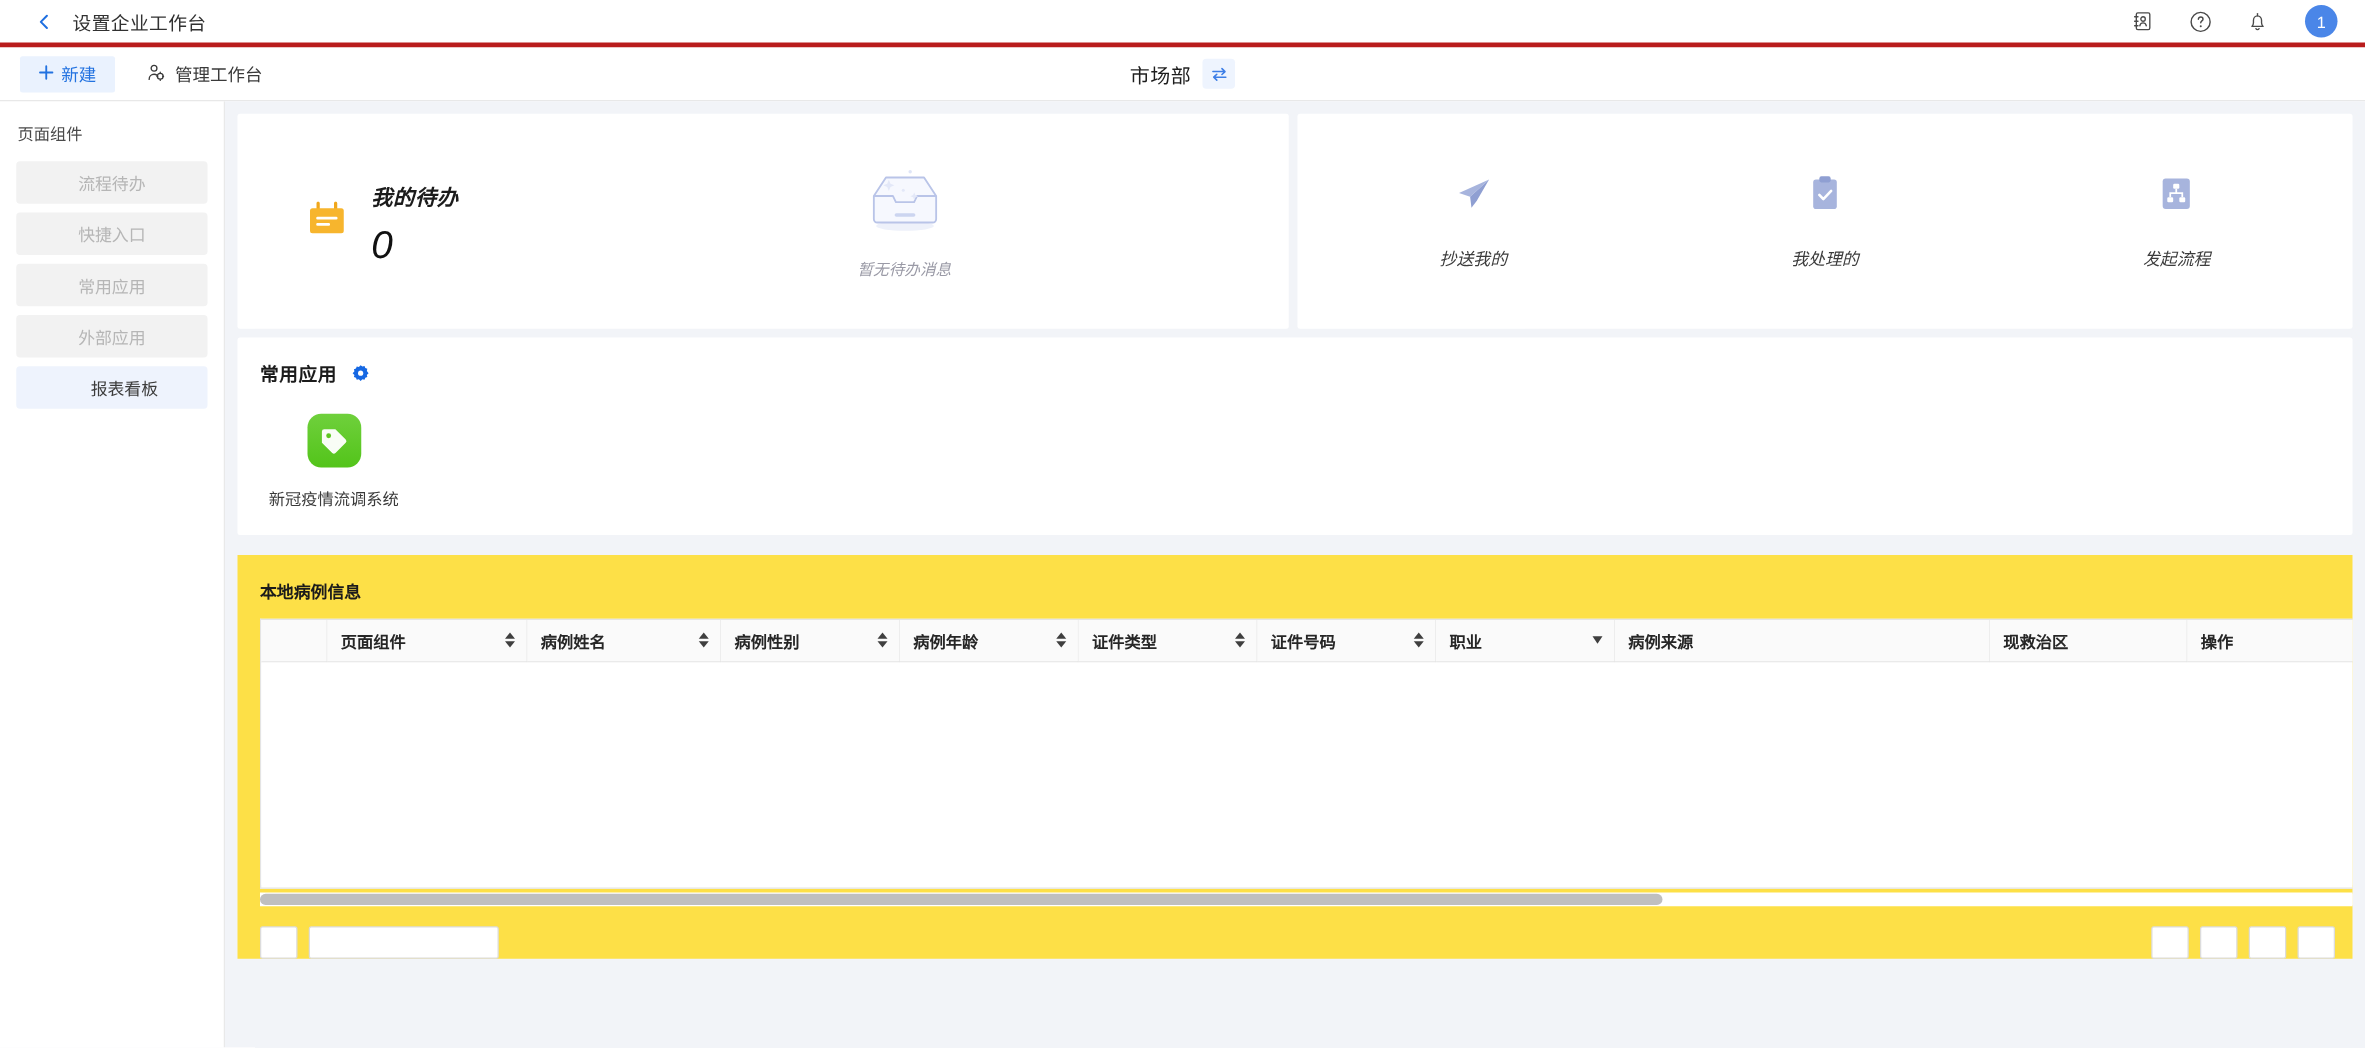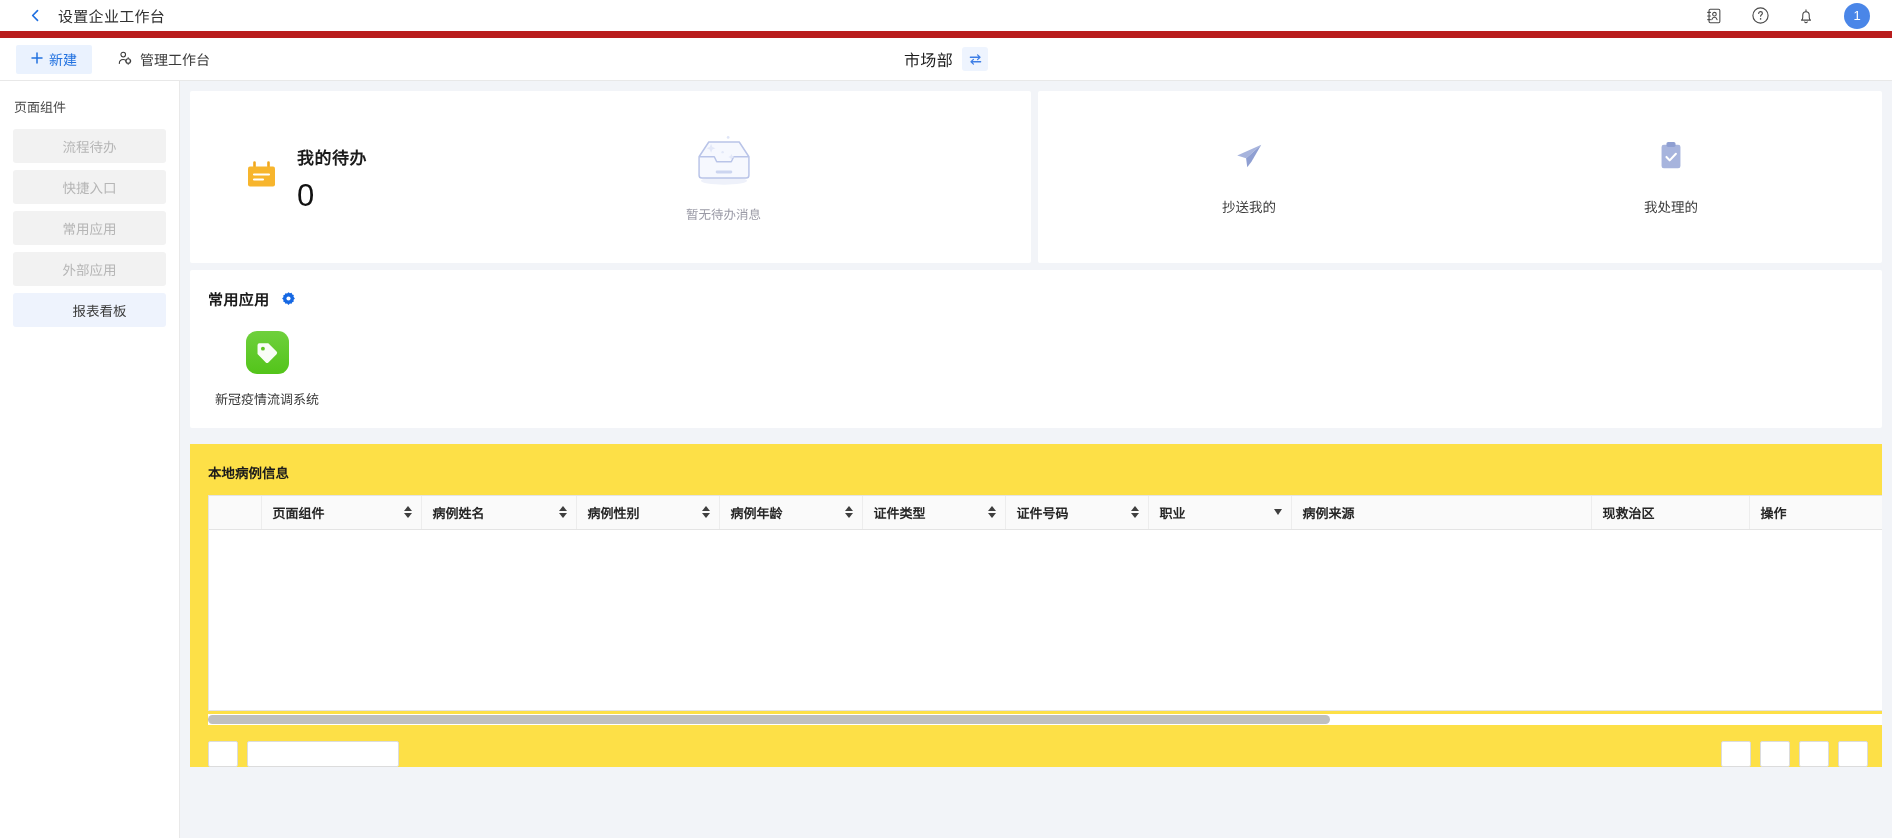--- a/index.html
+++ b/index.html
@@ -13,21 +13,21 @@
     color: #333333;
     -webkit-font-smoothing: antialiased;
   }
 
   
   .topbar {
     height: 38px;
     display: flex;
     align-items: center;
     padding: 0 22px 0 26px;
-    border-bottom: 7px solid #b91c1c;
+    border-bottom: 4px solid #b91c1c;
     background: #ffffff;
   }
   .back-icon {
     width: 18px; height: 18px;
     display: flex; align-items: center; justify-content: center;
     color: #1f6fe0;
     cursor: pointer;
     flex: 0 0 auto;
   }
   .topbar-title {
@@ -203,20 +203,21 @@
     background: #f2f4f8;
     padding: 10px 10px 0 10px;
     overflow: hidden;
     position: relative;
   }
 
   .row-top {
     display: flex;
     gap: 7px;
     height: 172px;
+    font-style: italic;
   }
   .card {
     background: #ffffff;
     border-radius: 2px;
   }
   .card-todo {
     flex: 0 0 841px;
     display: flex;
     align-items: center;
     padding: 0 0 0 56px;
@@ -593,20 +594,32 @@
         <div class="sc-item">
           <span>
             <svg width="34" height="34" viewBox="0 0 36 36" fill="none" aria-hidden="true">
               <rect x="8" y="6" width="20" height="25" rx="2.4" fill="#a7b4dd"></rect>
               <rect x="13.2" y="3.2" width="9.6" height="5.2" rx="1.8" fill="#8f9fd2"></rect>
               <path d="M13.2 19l3.4 3.6 6.6-7" stroke="#ffffff" stroke-width="2.2" stroke-linecap="round" stroke-linejoin="round"></path>
             </svg>
           </span>
           <span class="sc-label">我处理的</span>
         </div>
+        <div class="sc-item">
+          <span>
+            <svg width="34" height="34" viewBox="0 0 36 36" fill="none" aria-hidden="true">
+              <rect x="6.5" y="5" width="23" height="26" rx="2.6" fill="#a7b4dd"></rect>
+              <rect x="15.4" y="9.6" width="5.2" height="4.2" rx="1" fill="#ffffff"></rect>
+              <rect x="10.4" y="21" width="5" height="4.2" rx="1" fill="#ffffff"></rect>
+              <rect x="20.6" y="21" width="5" height="4.2" rx="1" fill="#ffffff"></rect>
+              <path d="M18 13.8v3.6M12.9 21v-3.6h10.2V21" stroke="#ffffff" stroke-width="1.5"></path>
+            </svg>
+          </span>
+          <span class="sc-label">发起流程</span>
+        </div>
       </section>
     </div>
 
     <section class="card-apps">
       <div class="apps-head">
         <span class="apps-title">常用应用</span>
         <span class="gear-btn">
           <svg width="15" height="15" viewBox="0 0 16 16" fill="none" aria-hidden="true">
             <path d="M8 1.2l1.5 1.1 1.8-.4.7 1.7 1.7.7-.4 1.8L14.8 8l-1.5 1.5.4 1.8-1.7.7-.7 1.7-1.8-.4L8 14.8l-1.5-1.5-1.8.4-.7-1.7-1.7-.7.4-1.8L1.2 8l1.5-1.5-.4-1.8 1.7-.7.7-1.7 1.8.4L8 1.2z" fill="#1668e3"></path>
             <circle cx="8" cy="8" r="2.2" fill="#ffffff"></circle>

